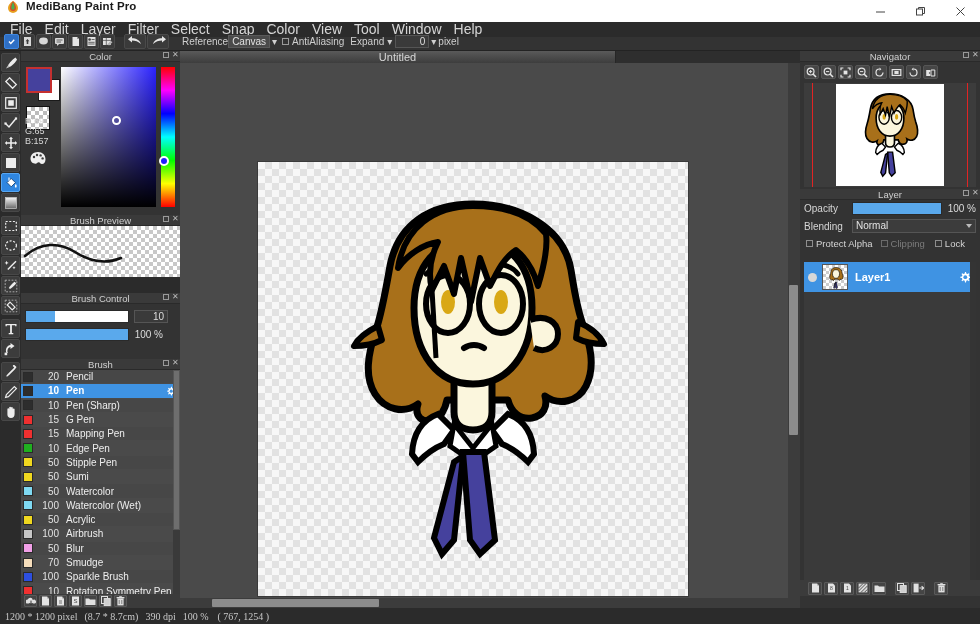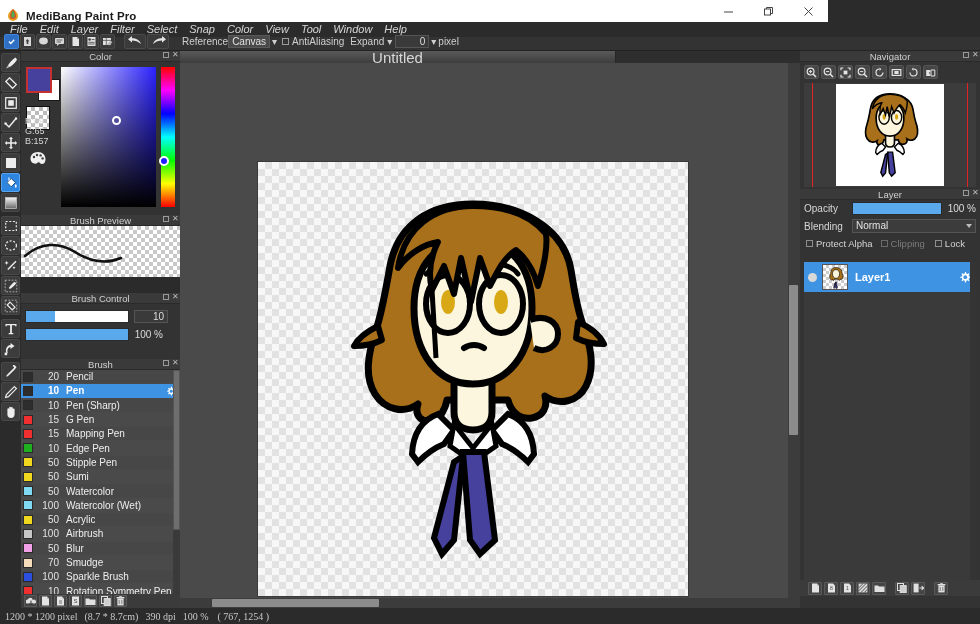--- a/index.html
+++ b/index.html
@@ -8,37 +8,37 @@
     font-family: "Liberation Sans", sans-serif;
     font-size: 11px;
     background:#2b2b2b;
     color:#d4d4d4;
     -webkit-font-smoothing: antialiased;
   }
   .app { position:relative; width:980px; height:624px; }
 
   
   .titlebar {
-    position:absolute; top:0; left:0; width:828px; height:22px;
-    background:#ffffff; display:flex; align-items:flex-end;
+    position:absolute; top:0; left:0; width:980px; height:22px;
+    background:#ffffff; display:flex; align-items:flex-start;
   }
   .titlebar .tb-icon { width:14px; height:14px; margin-left:6px; margin-right:6px; position:relative; }
   .titlebar .tb-title { color:#1a1a1a; font-size:11.5px; font-weight:bold; letter-spacing:.1px;}
   .wbtns { margin-left:auto; display:flex; height:22px; }
   .wbtn { width:40px; height:22px; display:flex; align-items:center; justify-content:center;
           color:#333; font-size:12px; }
   .wbtn.close { }
   .wbtn svg { display:block; }
 
   
   .menubar {
     position:absolute; top:22px; left:0; width:980px; height:15px;
     background:#2b2b2b; display:flex; align-items:center; padding-left:4px;
   }
-  .menubar .mi { padding:0 6px; font-size:11px; color:#d6d6d6; line-height:15px;font-style:italic; }
+  .menubar .mi { padding:0 6px; font-size:14px; color:#d6d6d6; line-height:15px; }
 
   
   .toolbar {
     position:absolute; top:37px; left:0; width:980px; height:14px;
     background:#333333; border-bottom:1px solid #232323;
   }
   .tb-row { position:absolute; top:-7px; left:0; height:22px; display:flex; align-items:center; }
   .tbtn { width:15px; height:15px; margin-right:1px; border:1px solid #4a4a4a; background:#3a3a3a;
           display:flex; align-items:center; justify-content:center; border-radius:2px;}
   .tbtn.act { background:#2f6fc4; border-color:#3d86e0; }
@@ -136,21 +136,21 @@
              display:flex; align-items:center; padding-left:3px; gap:2px;}
   .fbtn { width:13px; height:12px; border:1px solid #5a5a5a; background:#454545; display:flex;
           align-items:center; justify-content:center; border-radius:1px;}
 
   
   .canvasArea { position:absolute; left:180px; top:51px; width:620px; height:557px; background:#4a4a4a; }
   .doc-tabbar { position:absolute; left:0; top:0; width:620px; height:12px; background:#2e2e2e; }
   .doc-tab { position:absolute; left:0; top:0; width:436px; height:12px;
              background:linear-gradient(to bottom,#5a5a5a,#3d3d3d);
              display:flex; align-items:center; justify-content:center; border-right:1px solid #262626;}
-  .doc-tab span { font-size:15px; color:#d8d8d8; }
+  .doc-tab span { font-size:11px; color:#d8d8d8; }
   .canvas-viewport { position:absolute; left:0; top:12px; width:608px; height:535px; background:#4a4a4a; overflow:hidden;}
   .canvas-sheet { position:absolute; left:78px; top:99px; width:430px; height:434px;
     background-image:linear-gradient(45deg,#e2e2e2 25%,transparent 25%,transparent 75%,#e2e2e2 75%),
                      linear-gradient(45deg,#e2e2e2 25%,#f7f7f7 25%,#f7f7f7 75%,#e2e2e2 75%);
     background-size:14px 14px; background-position:0 0,7px 7px;
     box-shadow:0 0 0 1px #3a3a3a; }
   .vsb { position:absolute; right:0; top:12px; width:12px; height:535px; background:#3c3c3c; }
   .vsb .vthumb { position:absolute; left:1px; top:222px; width:9px; height:150px; background:#8c8c8c; border-radius:1px;}
   .hsb { position:absolute; left:0; bottom:0; width:608px; height:10px; background:#3c3c3c; }
   .hsb .hthumb { position:absolute; top:1px; left:32px; width:167px; height:8px; background:#8c8c8c; border-radius:1px;}

